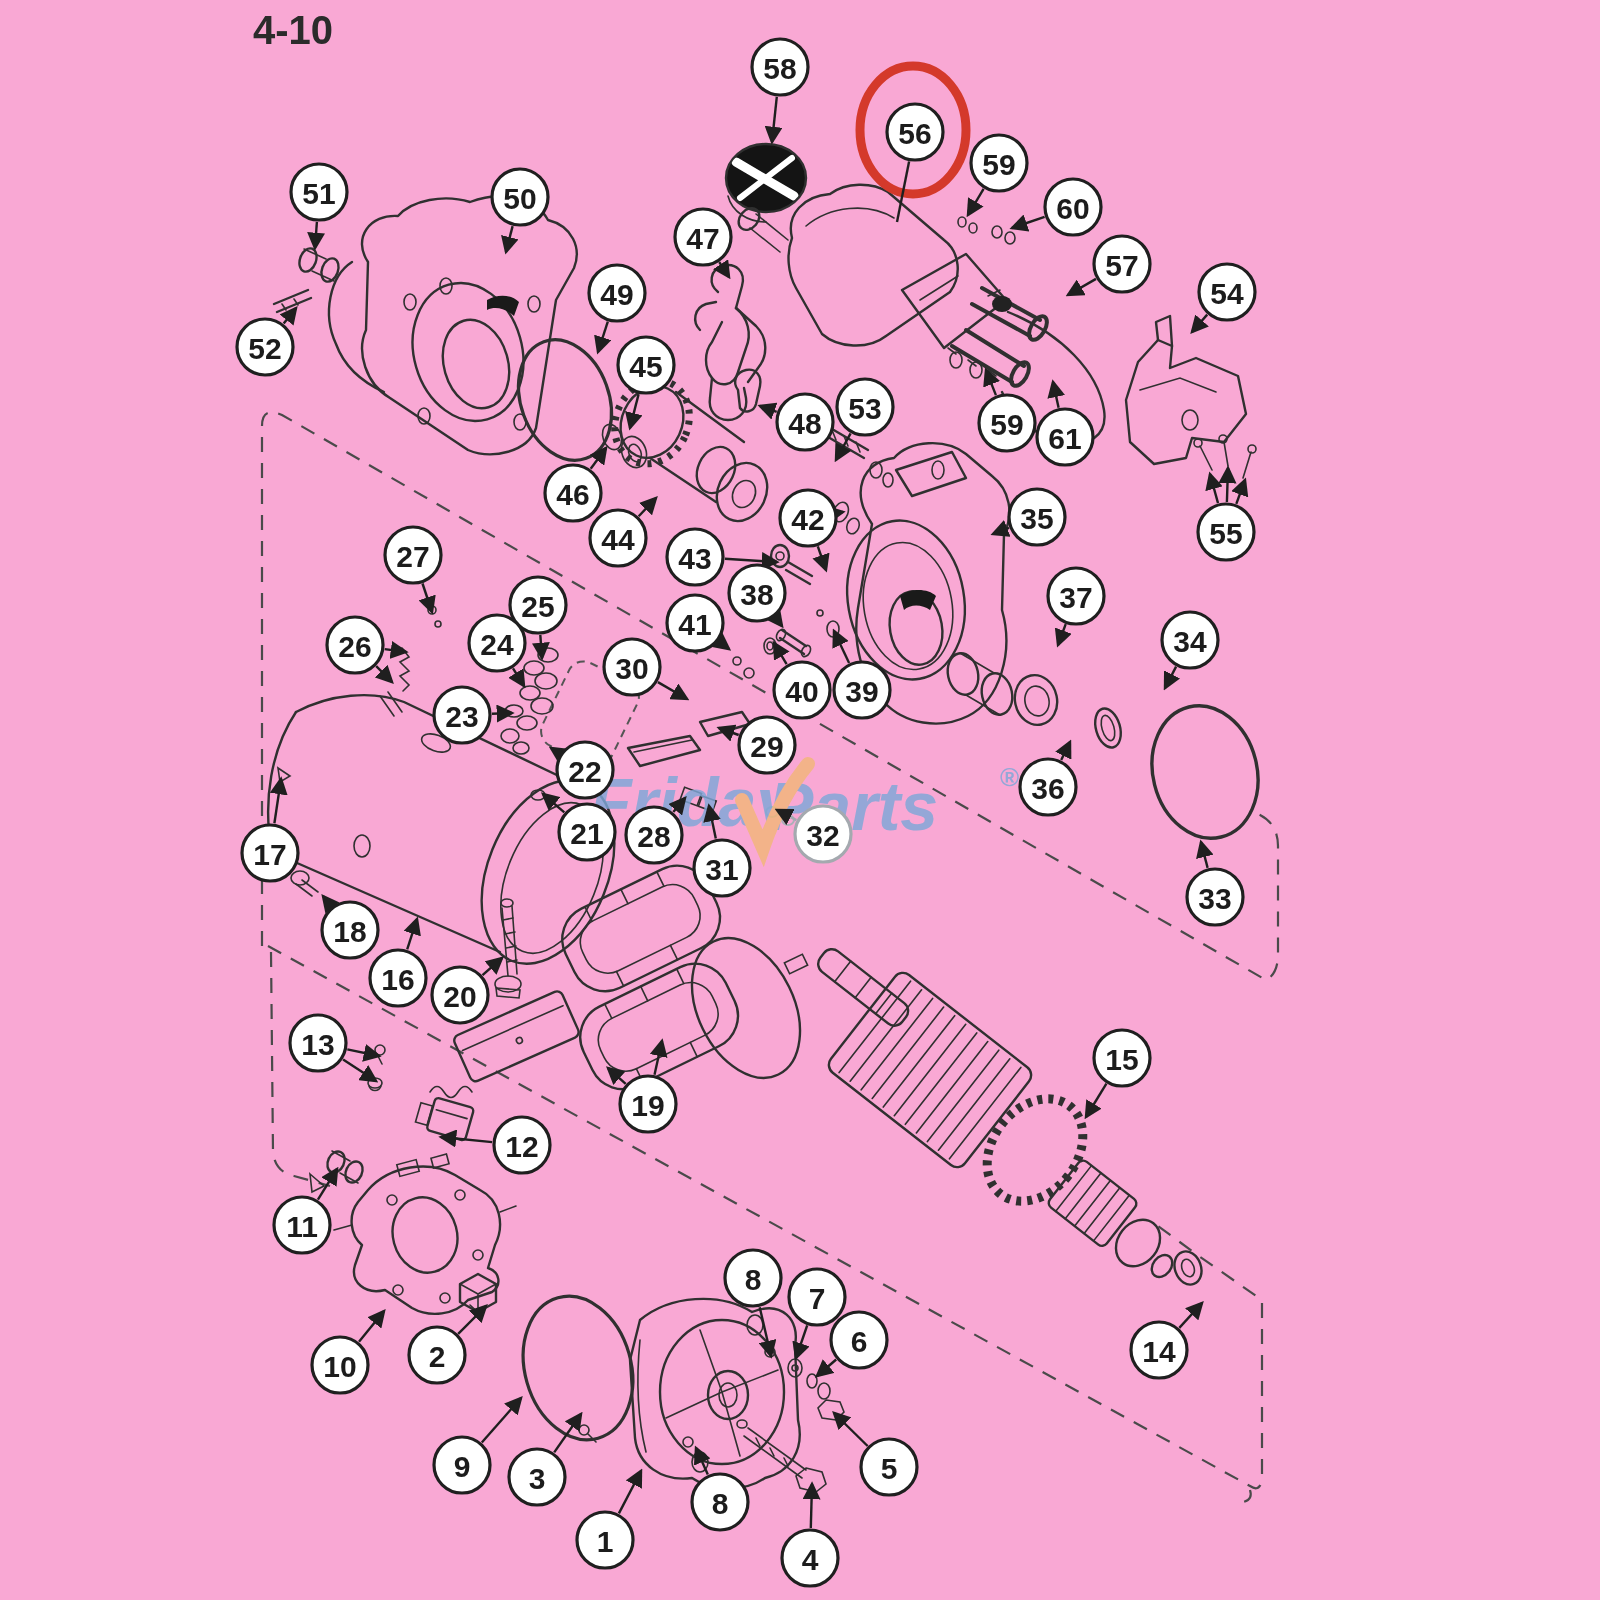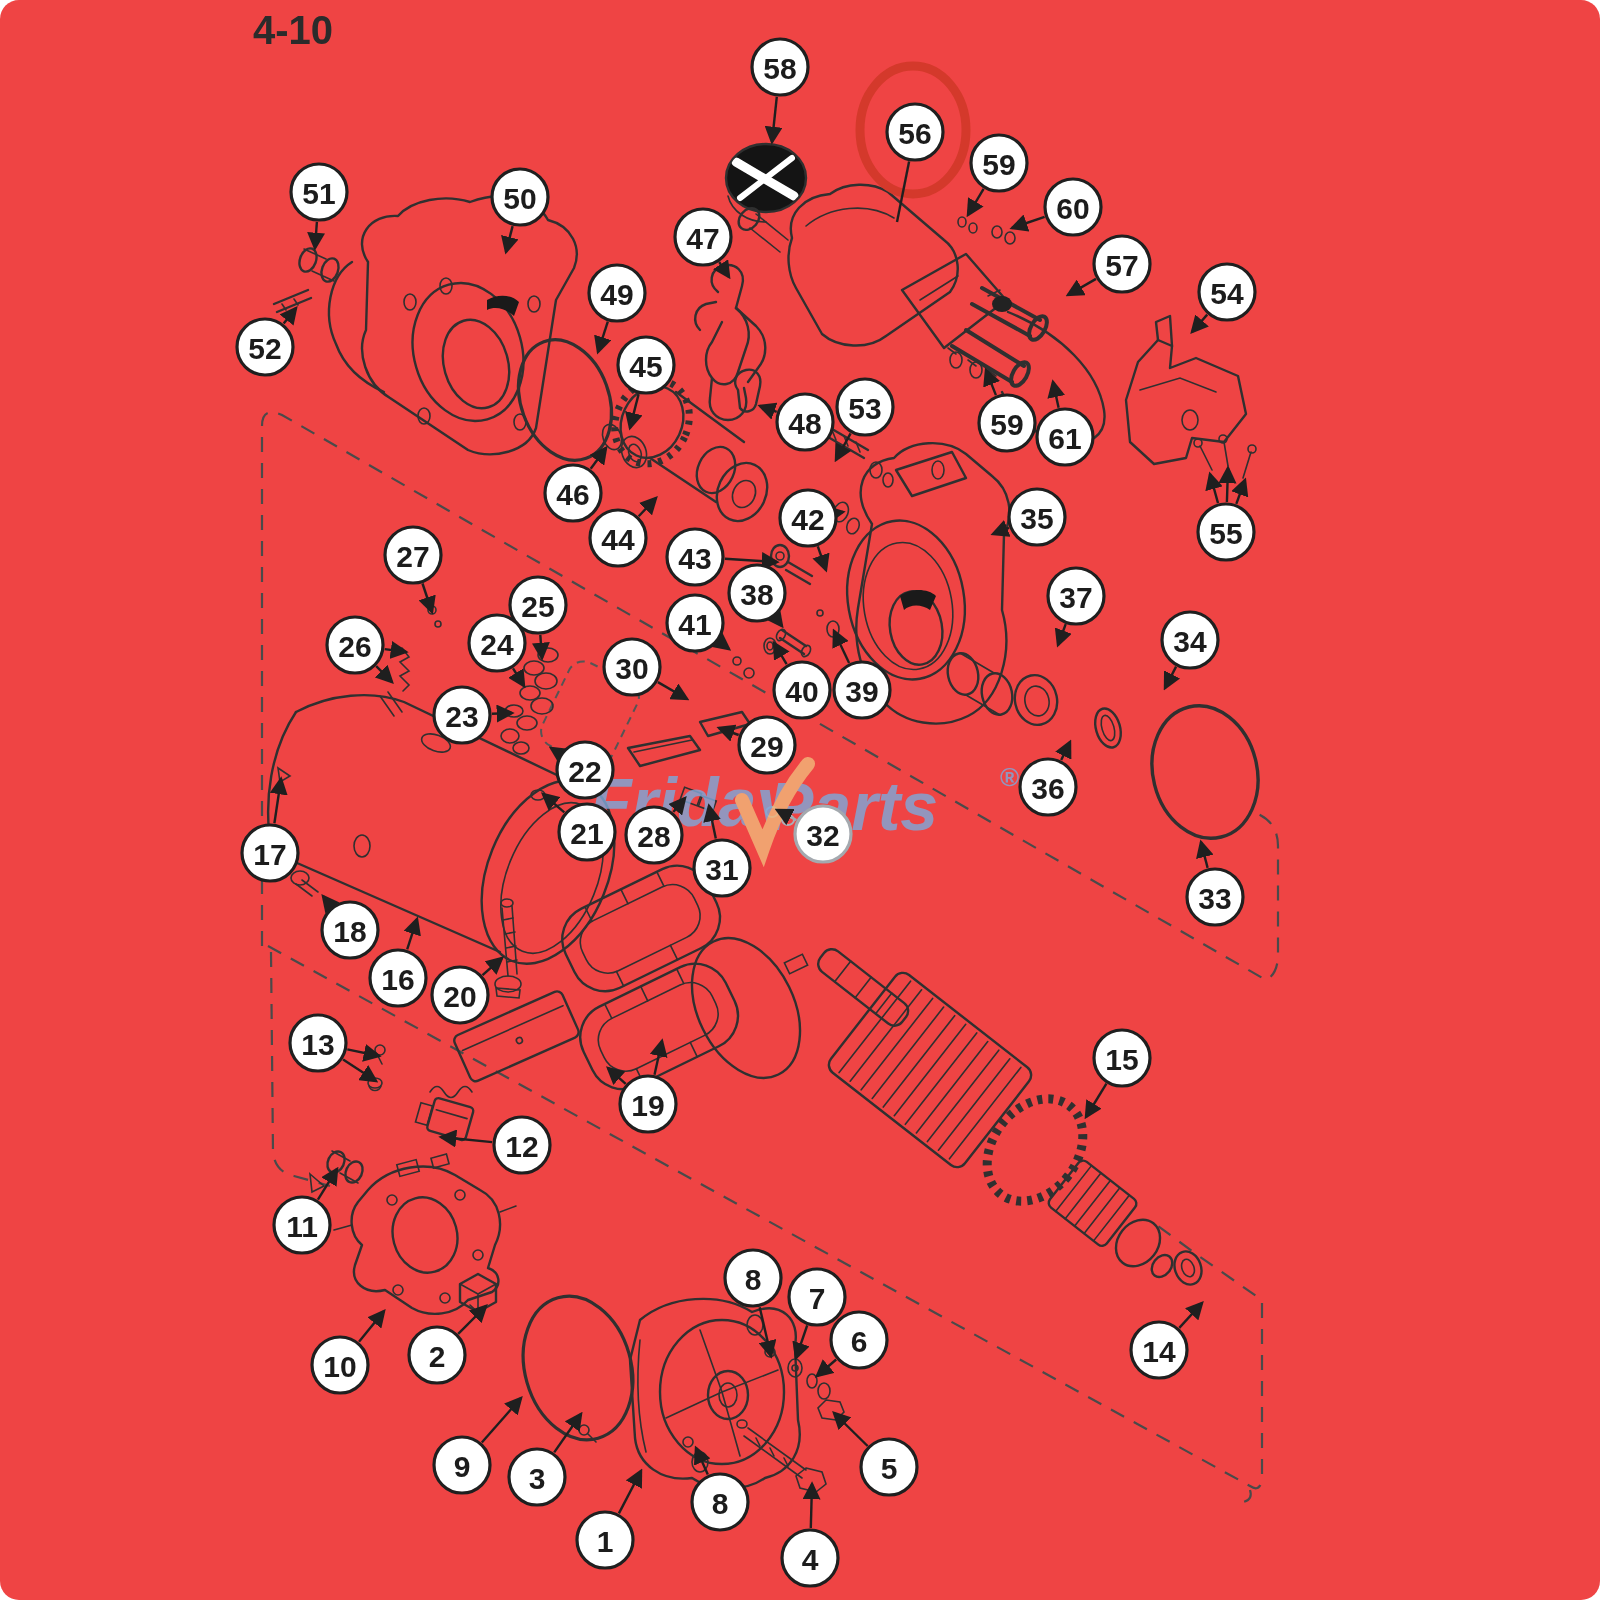--- a/index.html
+++ b/index.html
@@ -1,17 +1,17 @@
 <!DOCTYPE html>
 <html><head>
 <meta charset="utf-8">
 <style>
   html,body{margin:0;padding:0;background:#ffffff;}
-  .canvas{position:relative;width:1600px;height:1600px;background:#ef4444;overflow:hidden;
-          font-family:"Liberation Sans",sans-serif;border-radius:19px;}
+  .canvas{position:relative;width:1600px;height:1600px;background:#f9a8d4;overflow:hidden;
+          font-family:"Liberation Sans",sans-serif;}
   svg{display:block}
   .sk{stroke:#303030;stroke-width:2.4;fill:none;stroke-linecap:round;stroke-linejoin:round;}
   .sk2{stroke:#303030;stroke-width:1.6;fill:none;stroke-linecap:round;}
   .dash{stroke:#4a4a4a;stroke-width:2.2;fill:none;stroke-dasharray:15 11;stroke-linecap:butt;}
   .dash2{stroke:#555;stroke-width:2;fill:none;stroke-dasharray:8 6;}
   .cnum{font:700 30px "Liberation Sans",sans-serif;fill:#1c1c1c;text-anchor:middle;dominant-baseline:central;}
   .pagenum{font:600 40px "Liberation Sans",sans-serif;fill:#2b2b2b;}
   .wm{font:italic 700 68px "Liberation Sans",sans-serif;}
   .wmreg{font:700 26px "Liberation Sans",sans-serif;}
 </style>

